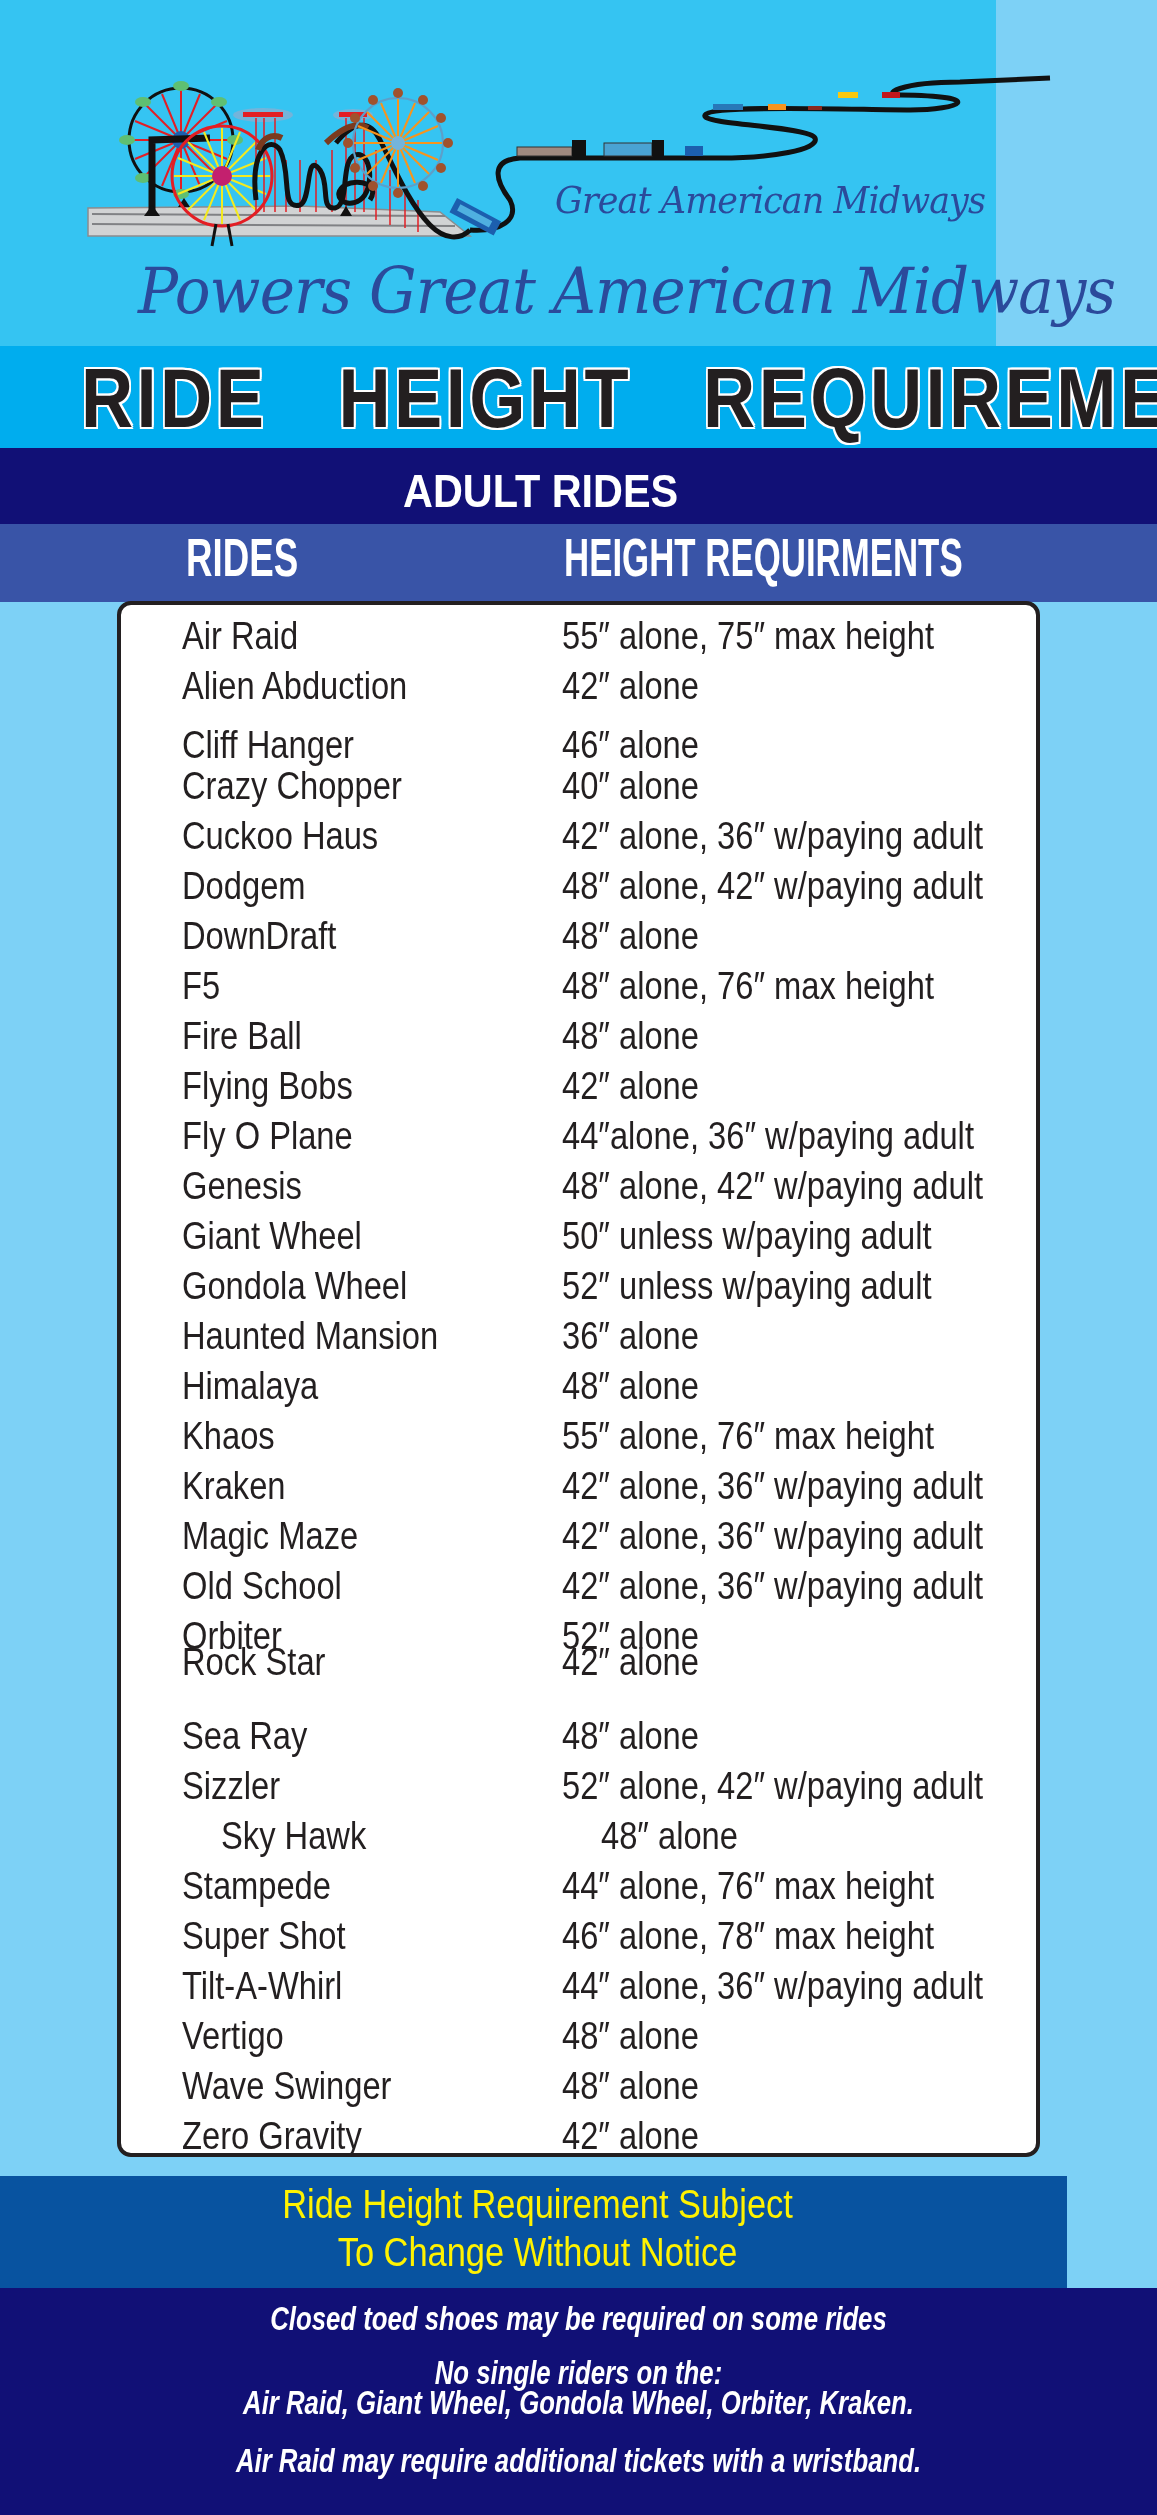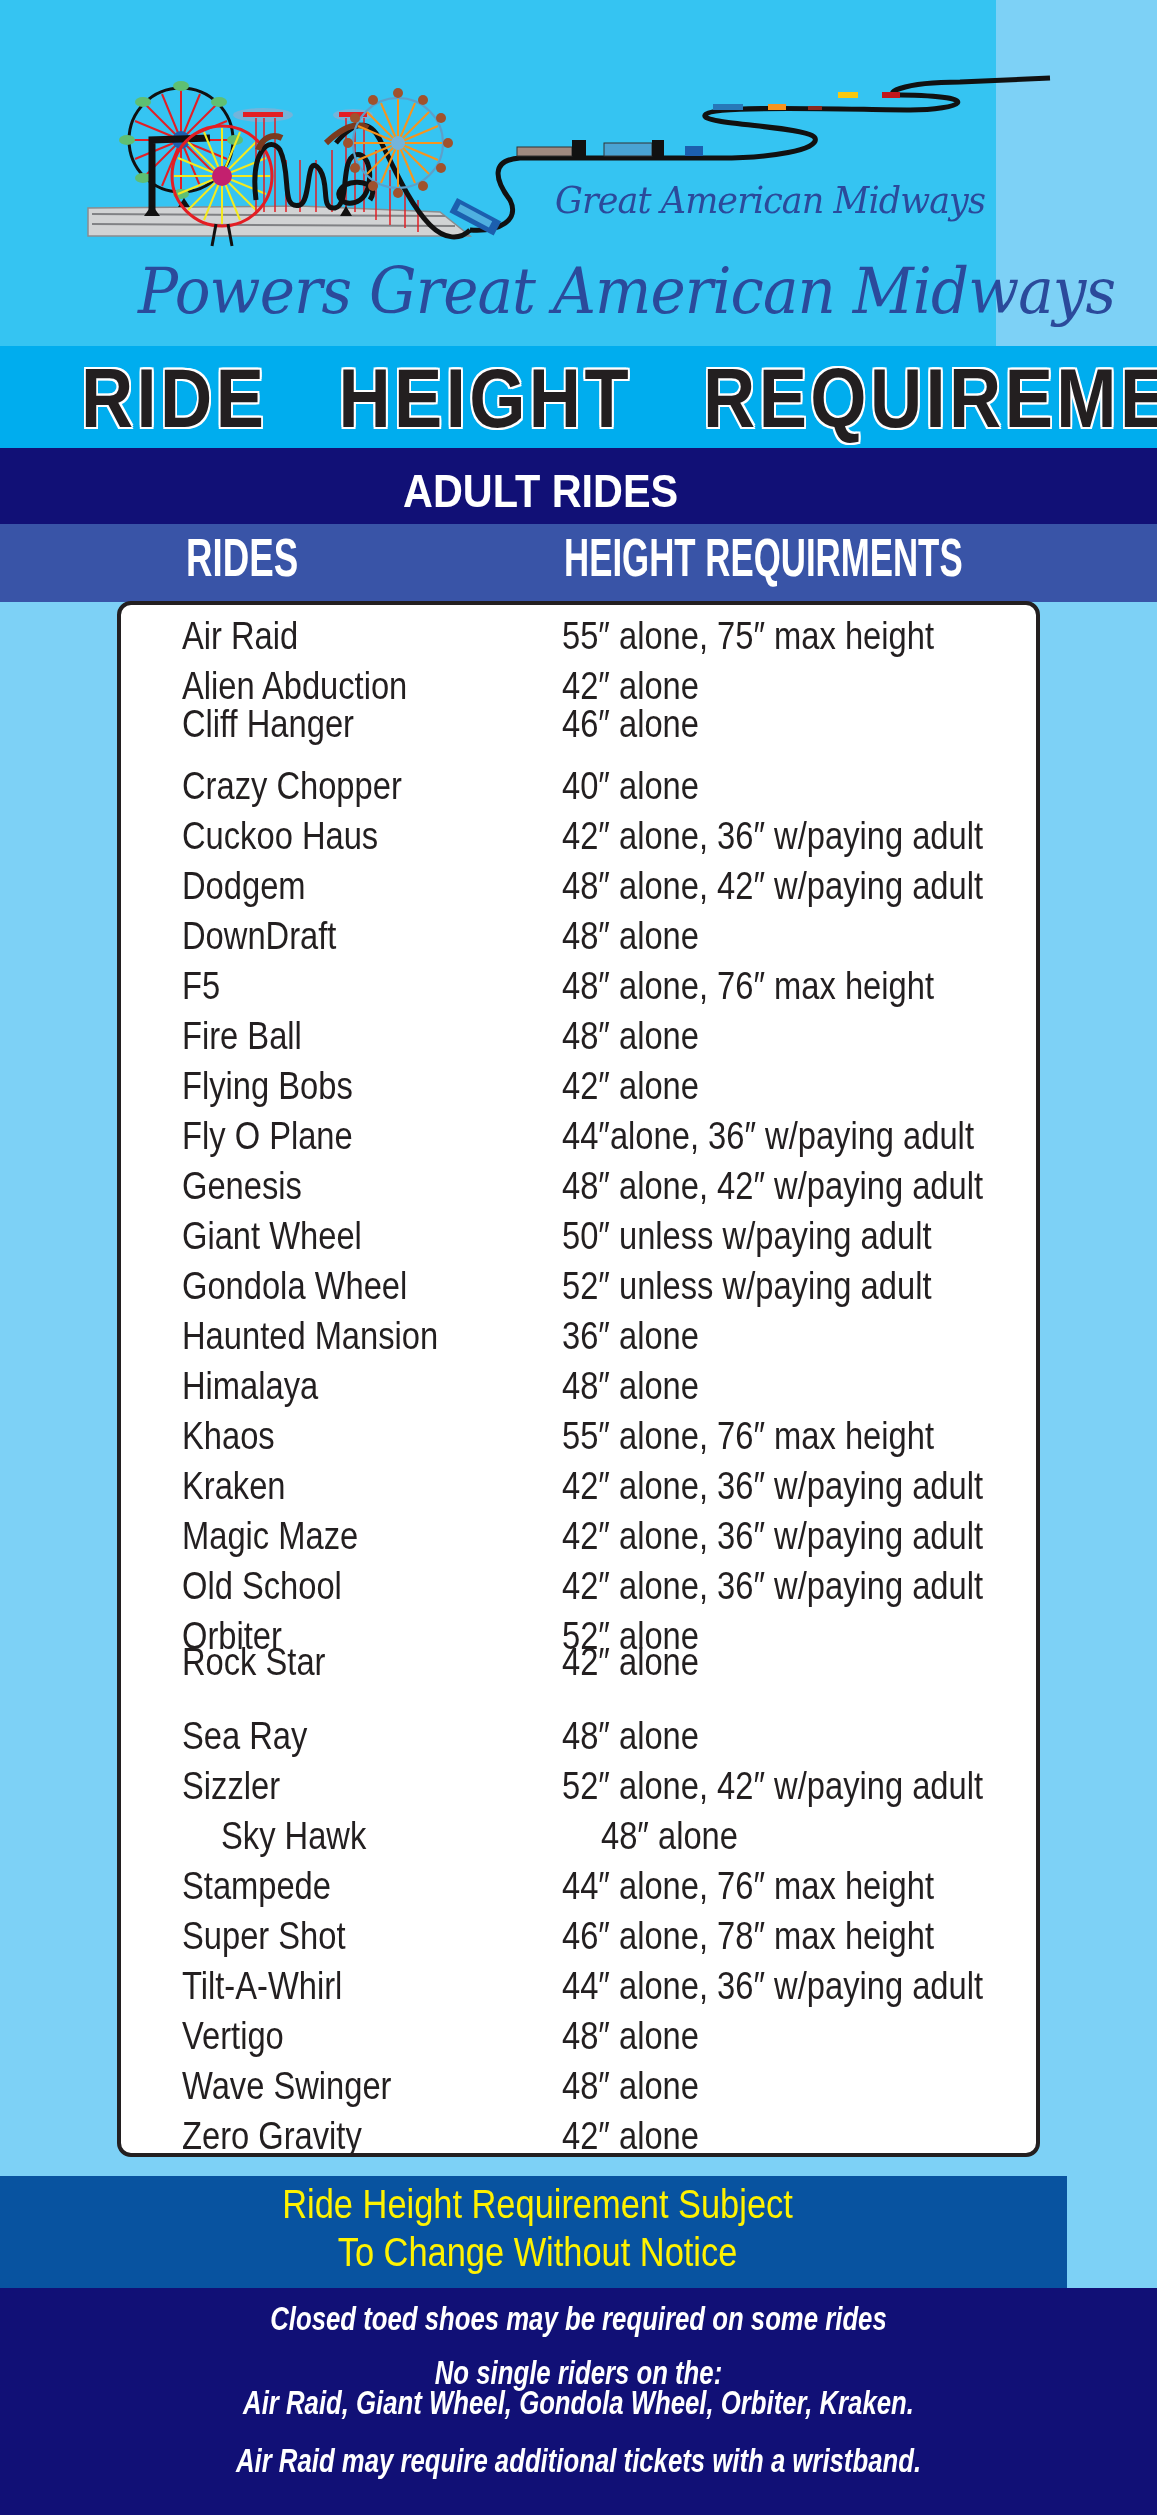--- a/index.html
+++ b/index.html
@@ -216,21 +216,21 @@
 <div id="ride-box" class="abs">
   <div id="ride-rows">
       <div class="ride-row" style="top: 6px;">
         <span class="ride-name">Air Raid</span>
         <span class="ride-req">55″ alone,  75″ max height</span>
       </div>
       <div class="ride-row" style="top: 56px;">
         <span class="ride-name">Alien Abduction</span>
         <span class="ride-req">42″ alone</span>
       </div>
-      <div class="ride-row" style="top: 94px; padding-left: 24px;">
+      <div class="ride-row" style="top: 115px; padding-left: 24px;">
         <span class="ride-name">Cliff Hanger</span>
         <span class="ride-req">46″ alone</span>
       </div>
       <div class="ride-row" style="top: 156px;">
         <span class="ride-name">Crazy Chopper</span>
         <span class="ride-req">40″ alone</span>
       </div>
       <div class="ride-row" style="top: 206px;">
         <span class="ride-name">Cuckoo Haus</span>
         <span class="ride-req">42″ alone, 36″ w/paying adult</span>

